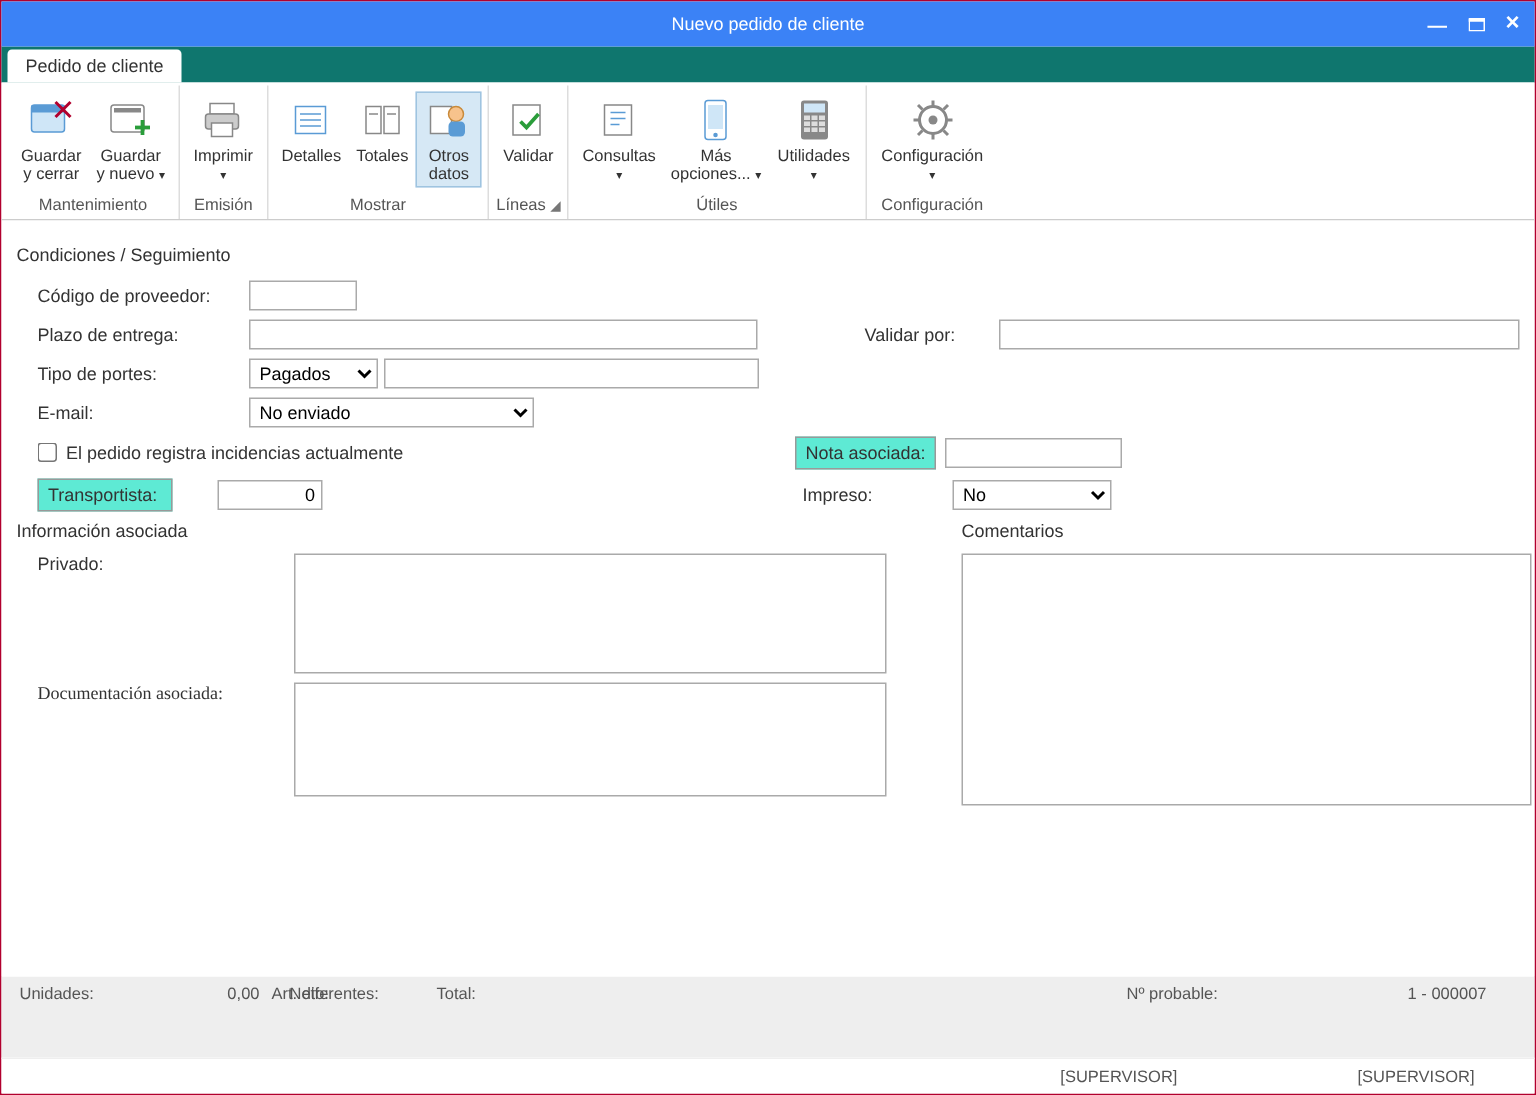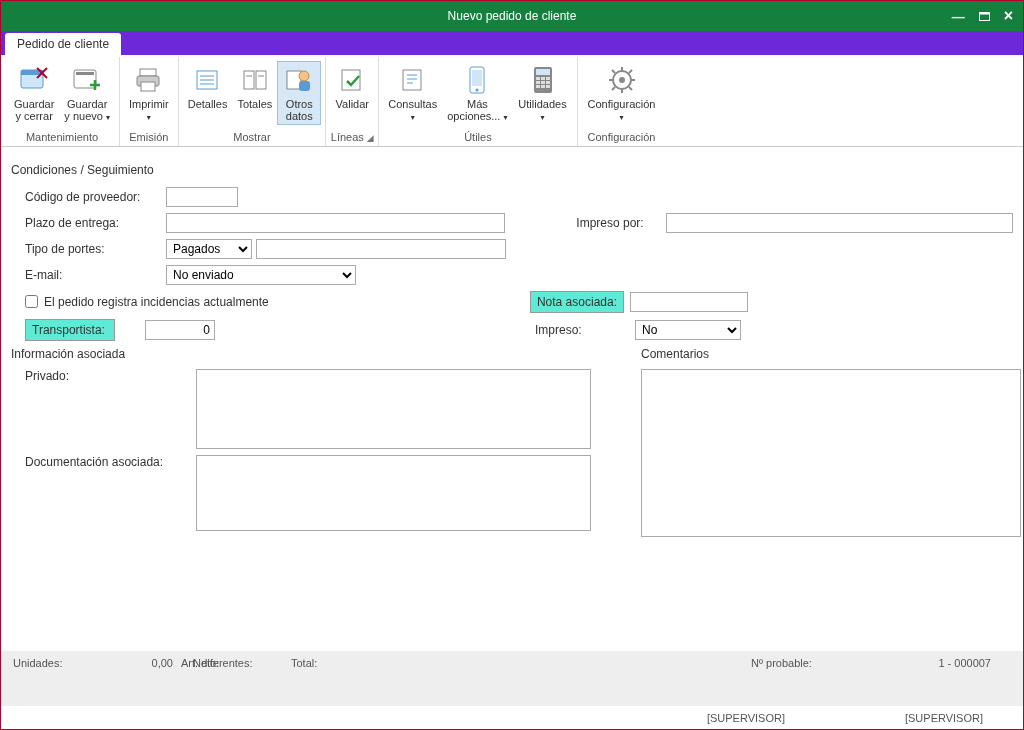--- a/index.html
+++ b/index.html
@@ -1,26 +1,26 @@
 <!DOCTYPE html>
 <html><head>
 <meta charset="utf-8">
 <style>
 * { box-sizing: border-box; margin: 0; padding: 0; font-family: "Segoe UI", Tahoma, sans-serif; }
 html, body { width: 1024px; height: 730px; overflow: hidden; background: #fff; }
 .window { width: 1024px; height: 730px; border: 1px solid #b1002e; display: flex; flex-direction: column; }
 
 
-.titlebar { height: 30px; background: #15803d; color: #fff; display: flex; align-items: center; position: relative; }
+.titlebar { height: 30px; background: #3b82f6; color: #fff; display: flex; align-items: center; position: relative; }
 .titlebar .title { position: absolute; left: 50%; transform: translateX(-50%); font-size: 12px; }
 .titlebar .controls { margin-left: auto; display: flex; gap: 14px; padding-right: 10px; align-items: center; }
 .titlebar .controls span { font-size: 13px; cursor: pointer; line-height: 1; }
 
 
-.tabstrip { height: 24px; background: #6d28d9; display: flex; align-items: flex-end; }
+.tabstrip { height: 24px; background: #0f766e; display: flex; align-items: flex-end; }
 .tab { background: #fff; color: #333; font-size: 12px; padding: 4px 12px; border-top-left-radius: 3px; border-top-right-radius: 3px; margin-left: 4px; }
 
 
 .ribbon { height: 92px; background: #fff; border-bottom: 1px solid #ccc; display: flex; padding: 2px 4px 0 4px; }
 .group { display: flex; flex-direction: column; align-items: center; border-right: 1px solid #ddd; padding: 0 4px; }
 .group:last-child { border-right: none; }
 .group-items { display: flex; flex: 1; align-items: flex-start; padding-top: 4px; }
 .group-label { font-size: 11px; color: #555; padding-bottom: 3px; }
 .rbtn { display: flex; flex-direction: column; align-items: center; justify-content: flex-start; padding: 2px 4px; font-size: 11px; color: #333; text-align: center; cursor: pointer; min-width: 44px; border: 1px solid transparent; }
 .rbtn.active { background: #d6e8f5; border: 1px solid #9fc4e0; }
@@ -259,21 +259,21 @@
 
     <div class="row">
       <div class="lbl-col">Código de proveedor:</div>
       <input class="input" style="width: 72px;">
     </div>
 
     <div class="row">
       <div class="lbl-col">Plazo de entrega:</div>
       <input class="input" style="width: 340px;">
       <div style="width:72px;"></div>
-      <div style="width:90px;">Impreso por:</div>
+      <div style="width:90px;">Validar por:</div>
       <input class="input" style="width: 348px;">
     </div>
 
     <div class="row">
       <div class="lbl-col">Tipo de portes:</div>
       <select class="select" style="width:86px;">
         <option>Pagados</option>
       </select>
       <input class="input" style="width: 250px; margin-left: 4px;">
     </div>
@@ -309,21 +309,21 @@
     </div>
 
     <div class="two-col">
       <div class="col-left">
         <div class="section-title" style="margin-bottom:8px; padding-left:0;">Información asociada</div>
         <div class="row" style="align-items:flex-start;">
           <div class="lbl-col" style="width:185px;">Privado:</div>
           <textarea class="textarea" style="width: 395px; height: 80px;"></textarea>
         </div>
         <div class="row" style="align-items:flex-start; margin-top:6px;">
-          <div class="lbl-col" style="width:185px;">Documentación asociada:</div>
+          <div class="lbl-col" style="width:185px;font-family:Liberation Serif, serif;">Documentación asociada:</div>
           <textarea class="textarea" style="width: 395px; height: 76px;"></textarea>
         </div>
       </div>
       <div class="col-right">
         <div class="section-title" style="margin-bottom:8px;">Comentarios</div>
         <textarea class="textarea" style="width: 380px; height: 168px;"></textarea>
       </div>
     </div>
   </div>
 

